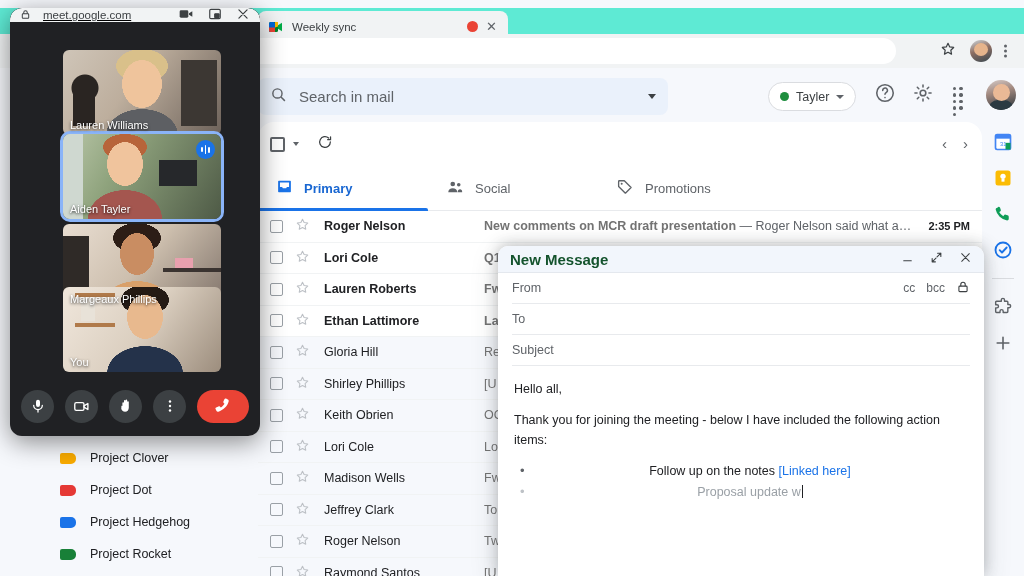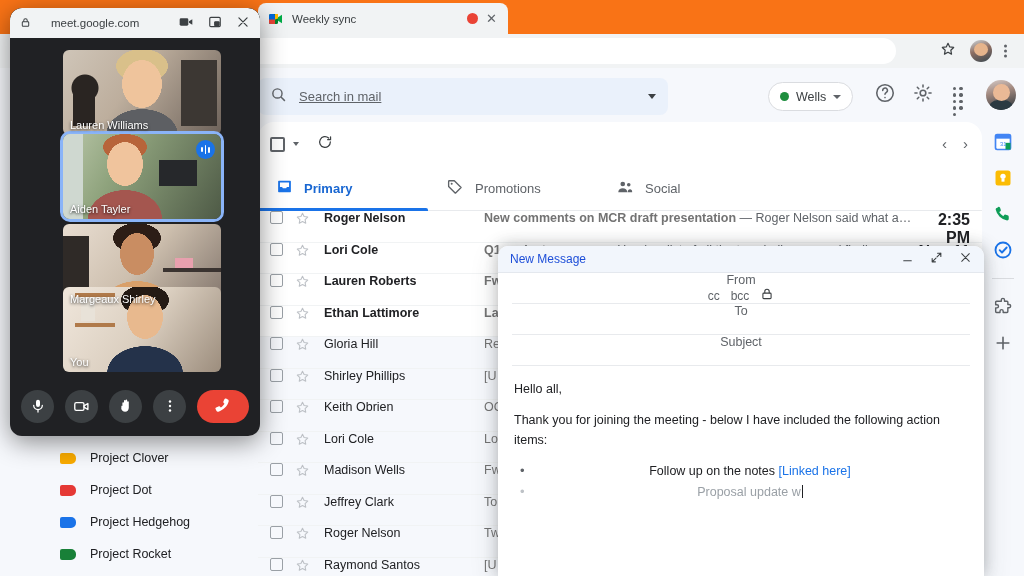--- a/index.html
+++ b/index.html
@@ -6,22 +6,22 @@
   html, body {
     width: 1024px; height: 576px;
     overflow: hidden;
     font-family: "Liberation Sans", sans-serif;
     background: #ffffff;
   }
   #root { position: relative; width: 1024px; height: 576px; overflow: hidden; background:#f6f8fc; }
 
   
   .chrome-tabstrip {
-    position: absolute; left: 0; top: 0; width: 1024px; height: 34px;
-    background: #f97316;
+    position: absolute; left: 0; top: 8px; width: 1024px; height: 34px;
+    background: #5eead4;
   }
   .chrome-tab {
     position: absolute; left: 258px; top: 3px; width: 250px; height: 31px;
     background: #f1f3f4; border-radius: 8px 8px 0 0;
     display: flex; align-items: center; padding: 0 10px; gap: 8px;
   }
   .tab-favicon { width: 16px; height: 16px; flex: 0 0 16px; position: relative; }
   .tab-title {
     font-size: 11.5px; color: #3c4043; white-space: nowrap; overflow: hidden;
     text-overflow: ellipsis; flex: 1 1 auto;
@@ -62,21 +62,21 @@
     background: #f6f8fc;
   }
 
   
   .gm-header { position: absolute; left:0; top:0; width:1024px; height:54px; }
   .searchbar {
     position: absolute; left: 258px; top: 10px; width: 410px; height: 37px;
     background: #eaf1fb; border-radius: 8px; display: flex; align-items: center;
     padding: 0 12px; gap: 12px; cursor: text;
   }
-  .search-ph { font-size: 13px; color: #5f6368; flex: 1 1 auto; text-decoration: underline; }
+  .search-ph { font-size: 15px; color: #5f6368; flex: 1 1 auto; }
   .search-caret {
     width:0;height:0;border-left:4.5px solid transparent;border-right:4.5px solid transparent;
     border-top:5px solid #3c4043; cursor:pointer;
   }
   .status-pill {
     position: absolute; left: 768px; top: 14px; height: 29px;
     border: 1px solid #dadce0; border-radius: 15px; background:#fff;
     display: flex; align-items: center; gap: 7px; padding: 0 11px; cursor: pointer;
   }
   .status-dot { width: 9px; height: 9px; border-radius: 50%; background: #1e8e3e; }
@@ -135,37 +135,37 @@
     position:relative; cursor:pointer; font-size:13px; color:#5f6368;
   }
   .gtab.active { color:#1967d2; font-weight:600; }
   .gtab.active::after {
     content:''; position:absolute; left:0; bottom:-1px; width:100%; height:3px;
     background:#1a73e8; border-radius:2px 2px 0 0;
   }
 
   .mail-rows { position:absolute; left:0; top:89px; width:724px; bottom:0; }
   .mrow {
-    display:flex; height:31.5px; padding:0 12px;
+    display:flex; align-items:center; height:31.5px; padding:0 12px;
     border-bottom:1px solid #f1f3f4; font-size:12.5px; color:#202124;
     cursor:pointer; background:#fff;
   }
   .mrow.read { background:#f6f8fc; }
   .m-check {
     width:13px;height:13px;border:1.6px solid #9aa0a6;border-radius:2px;
     flex:0 0 13px; margin-right:12px; cursor:pointer;
   }
   .m-star { flex:0 0 15px; margin-right:14px; cursor:pointer; }
   .m-sender { flex:0 0 160px; overflow:hidden; white-space:nowrap; text-overflow:ellipsis; }
   .mrow.unread .m-sender { font-weight:700; }
   .m-body { flex:1 1 auto; overflow:hidden; white-space:nowrap; text-overflow:ellipsis; color:#5f6368; }
   .m-subj { color:#737373; }
   .mrow.unread .m-subj { font-weight:700; }
   .m-attach { flex:0 0 18px; margin-right:6px; }
-  .m-date { flex:0 0 54px; text-align:right; font-size:16px; color:#5f6368; }
+  .m-date { flex:0 0 54px; text-align:right; font-size:11px; color:#5f6368; }
   .mrow.unread .m-date { font-weight:700; color:#202124; }
 
   
   .side-labels { position:absolute; left:60px; top:374px; width:190px; }
   .lbl-item {
     display:flex; align-items:center; gap:14px; height:32px; font-size:12.5px;
     color:#202124; cursor:pointer;
   }
   .lbl-tag {
     width:16px; height:11px; flex:0 0 16px; border-radius:2px 5px 5px 2px;
@@ -183,26 +183,26 @@
   .compose {
     position:absolute; left:498px; top:246px; width:486px; height:330px;
     background:#ffffff; border-radius:10px 10px 0 0;
     box-shadow: 0 -2px 14px rgba(60,64,67,.28), 0 8px 28px rgba(60,64,67,.18);
     overflow:hidden;
   }
   .cmp-head {
     height:27px; background:#f2f6fc; display:flex; align-items:center;
     padding:0 12px; border-bottom:1px solid #e4e8ee;
   }
-  .cmp-title { font-size:12px; color:#1d4ed8; flex:1 1 auto; }
+  .cmp-title { font-size:15px; color:#14532d; flex:1 1 auto;font-weight:bold; }
   .cmp-btns { display:flex; align-items:center; gap:16px; }
   .cmp-btns span { cursor:pointer; color:#3c4043; line-height:1; }
   .cmp-field {
     height:31px; display:flex; align-items:center; margin:0 14px;
-    border-bottom:1px solid #e8eaed; font-size:12.5px; color:#5f6368; cursor:text;flex-direction:column;
+    border-bottom:1px solid #e8eaed; font-size:12.5px; color:#5f6368; cursor:text;
   }
   .cmp-field .fl { flex:1 1 auto; }
   .cc-bcc { display:flex; align-items:center; gap:11px; font-size:12px; color:#5f6368; }
   .cc-bcc span { cursor:pointer; }
   .cmp-body { padding:14px 16px 0 16px; font-size:12.5px; color:#202124; line-height:1.55; }
   .cmp-body p { margin-bottom:12px; }
   .cmp-list { list-style:none;text-align:center; }
   .cmp-li { position:relative; padding-left:18px; margin-bottom:1px; }
   .cmp-li::before {
     content:'\2022'; position:absolute; left:6px; top:-1px; color:#5f6368; font-size:13px;
@@ -216,22 +216,22 @@
   }
 
   
   .pip {
     position:absolute; left:10px; top:8px; width:250px; height:428px;
     background:#202124; border-radius:12px;
     box-shadow:0 6px 26px rgba(0,0,0,.45);
     overflow:hidden;
   }
   .pip-head {
-    height:30px; display:flex; align-items:center; padding:0 10px; gap:20px;
-    background:#f1f3f4; border-radius:12px 12px 0 0;
+    height:14px; display:flex; align-items:center; padding:0 10px; gap:12px;
+    background:#f1f3f4; border-radius:12px 12px 0 0;text-decoration:underline;
   }
   .pip-url { font-size:11.5px; color:#3c4043; flex:1 1 auto; }
   .pip-hbtns { display:flex; align-items:center; gap:14px; }
   .pip-hbtns span { cursor:pointer; line-height:1; }
   .pip-stage { position:absolute; left:0; top:30px; width:250px; height:338px; background:#202124; }
   .tile {
     position:absolute; left:53px; width:158px; height:85px; border-radius:6px;
     overflow:hidden; cursor:pointer;
   }
   .tile.active { outline:3px solid #8ab4f8; outline-offset:0px; border-radius:7px; }
@@ -305,21 +305,21 @@
             <circle cx="10.5" cy="10.5" r="6.5"></circle>
               <path d="M15.5 15.5L21 21"></path>
           </svg>
         </span>
         <span class="search-ph">Search in mail</span>
         <span class="search-caret"></span>
       </div>
 
       <div class="status-pill">
         <span class="status-dot"></span>
-        <span class="status-label">Wells</span>
+        <span class="status-label">Tayler</span>
         <span class="status-caret"></span>
       </div>
 
       <span class="hdr-ico ico-help">
         <svg width="22" height="22" viewBox="0 0 24 24" fill="none" stroke="#5f6368" stroke-width="1.7">
           <circle cx="12" cy="12" r="9"></circle>
           <path d="M9.5 9.3a2.6 2.6 0 115 .9c-.4 1-2.5 1.4-2.5 3.1" stroke-linecap="round"></path>
           <circle cx="12" cy="17" r=".9" fill="#5f6368" stroke="none"></circle>
         </svg>
       </span>
@@ -386,37 +386,37 @@
         <div class="gtab active">
           <span>
             <svg width="17" height="17" viewBox="0 0 24 24" fill="#1a73e8">
               <path d="M4 4h16a1 1 0 011 1v14a1 1 0 01-1 1H4a1 1 0 01-1-1V5a1 1 0 011-1zm1.6 2.2v6.4h3.1l.9 1.9h4.8l.9-1.9h3.1V6.2z"></path>
             </svg>
           </span>
           <span>Primary</span>
         </div>
         <div class="gtab">
           <span>
-            <svg width="18" height="18" viewBox="0 0 24 24" fill="none" stroke="#5f6368" stroke-width="1.8" stroke-linejoin="round">
-              <path d="M3.5 11.2V4.6a1 1 0 011-1h6.6l9 9-7.6 7.6z"></path>
-              <circle cx="7.6" cy="7.6" r="1.35" fill="#5f6368" stroke="none"></circle>
-            </svg>
-          </span>
-          <span>Promotions</span>
-        </div>
-        <div class="gtab">
-          <span>
             <svg width="18" height="18" viewBox="0 0 24 24" fill="#5f6368">
               <circle cx="9" cy="8" r="3.1"></circle>
                 <path d="M3 19c0-3.3 2.7-5.2 6-5.2s6 1.9 6 5.2z"></path>
               <circle cx="17" cy="9" r="2.4"></circle>
                 <path d="M15.5 19c0-2.4 1.3-4.1 3.3-4.1 1.6 0 2.7 1.2 2.7 3.1V19z"></path>
             </svg>
           </span>
           <span>Social</span>
+        </div>
+        <div class="gtab">
+          <span>
+            <svg width="18" height="18" viewBox="0 0 24 24" fill="none" stroke="#5f6368" stroke-width="1.8" stroke-linejoin="round">
+              <path d="M3.5 11.2V4.6a1 1 0 011-1h6.6l9 9-7.6 7.6z"></path>
+              <circle cx="7.6" cy="7.6" r="1.35" fill="#5f6368" stroke="none"></circle>
+            </svg>
+          </span>
+          <span>Promotions</span>
         </div>
       </div>
 
       <div class="mail-rows" id="mail-rows">
           <div class="mrow unread">
             <span class="m-check"></span>
             <span class="m-star"><svg width="15" height="15" viewBox="0 0 24 24" fill="none" stroke="#bdc1c6" stroke-width="1.7" stroke-linejoin="round">
                 <path d="M12 3.6l2.55 5.3 5.8.8-4.2 4.05 1.05 5.8L12 16.7l-5.2 2.85 1.05-5.8-4.2-4.05 5.8-.8z"></path>
               </svg></span>
             <span class="m-sender">Roger Nelson</span>
@@ -692,21 +692,21 @@
       <div class="tile" style="top:186px">
         <span class="sc" style="background:linear-gradient(130deg,#e9ded2 0%,#cdbfae 48%,#80736a 100%)"></span>
         <span class="sc" style="background:
             linear-gradient(#2f2a27,#2f2a27) 0 12px/26px 62px no-repeat,
             linear-gradient(#3a3330,#3a3330) 100px 44px/58px 4px no-repeat,
             linear-gradient(#e8a0ae,#e8a0ae) 112px 34px/18px 10px no-repeat;"></span>
         <span class="sc" style="background:
             radial-gradient(ellipse 17px 21px at 74px 30px, #c98d62 0 99%, transparent 100%),
             radial-gradient(ellipse 24px 15px at 74px 14px, #2c1d16 0 99%, transparent 100%),
             radial-gradient(ellipse 36px 27px at 74px 84px, #d9a06a 0 99%, transparent 100%);"></span>
-        <span class="tile-name">Margeaux Shirley</span>
+        <span class="tile-name">Margeaux Phillips</span>
       </div>
 
       <div class="tile" style="top:248px; top:249px">
         <span class="sc" style="background:linear-gradient(125deg,#f0e7dc 0%,#dbcfc0 50%,#9c8d7d 100%)"></span>
         <span class="sc" style="background:
             linear-gradient(#b07a4a,#b07a4a) 12px 6px/40px 4px no-repeat,
             linear-gradient(#b07a4a,#b07a4a) 12px 36px/40px 4px no-repeat,
             linear-gradient(#e8e2d8,#e8e2d8) 18px 12px/14px 22px no-repeat;"></span>
         <span class="sc" style="background:
             radial-gradient(ellipse 18px 22px at 82px 30px, #e8b98e 0 99%, transparent 100%),

